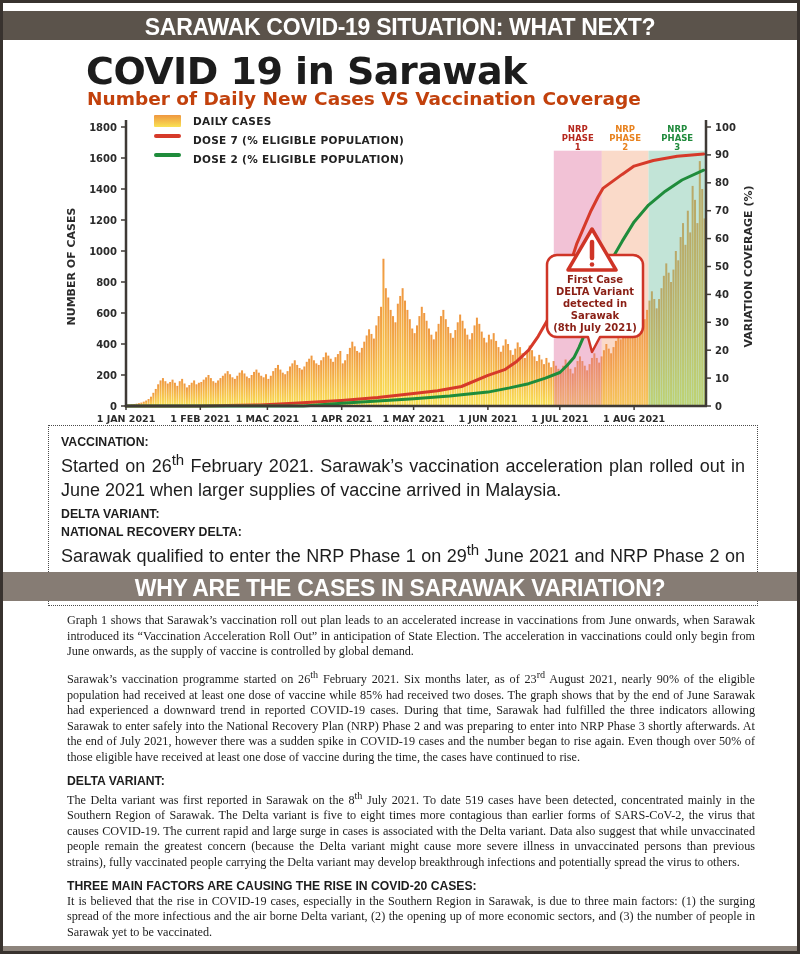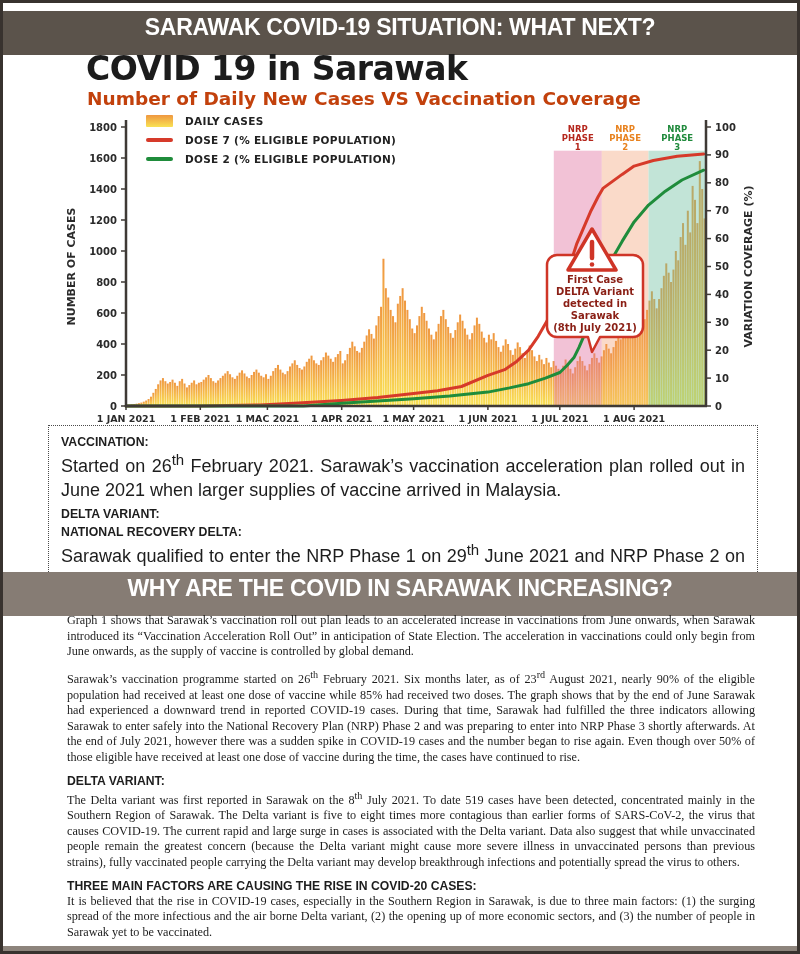--- a/index.html
+++ b/index.html
@@ -1,31 +1,31 @@
 <!DOCTYPE html>
 <html><head>
 <meta charset="utf-8">
 <style>
   html,body{margin:0;padding:0;background:#fff;}
   .page{position:relative;width:800px;height:954px;box-sizing:border-box;
         border:3px solid #38322e;background:#fff;overflow:hidden;
         font-family:"Liberation Sans",sans-serif;color:#1d1d1d;}
-  .banner{position:absolute;left:0;right:0;height:44px;background:#5b534b;
+  .banner{position:absolute;left:0;right:0;height:29px;background:#5b534b;
           color:#fff;text-align:center;font-weight:bold;font-size:23px;
           letter-spacing:-0.3px;line-height:33px;
           font-family:"Liberation Sans",sans-serif;}
   .banner.top{top:8px;}
   .banner.why{top:569px;left:-3px;right:-3px;background:#867c74;}
-  .hero-title{position:absolute;left:83px;top:46px;font-size:33px;font-weight:bold;
+  .hero-title{position:absolute;left:83px;top:46px;font-size:38px;font-weight:bold;
               letter-spacing:-0.5px;color:#1c1c1c;font-family:"DejaVu Sans",sans-serif;}
   .hero-sub{position:absolute;left:84px;top:85px;font-size:18.5px;font-weight:bold;
             color:#c2410c;font-family:"DejaVu Sans",sans-serif;}
   .chart-wrap{position:absolute;left:60px;top:106px;width:700px;height:334px;}
   .legend{position:absolute;left:83px;top:6px;}
-  .legend-row{display:flex;align-items:center;margin-bottom:7px;}
+  .legend-row{display:flex;align-items:flex-start;margin-bottom:7px;margin-left:8px;}
   .sw{width:27px;height:12px;margin-right:12px;border-radius:1px;
       background:linear-gradient(#ef9740,#f9e254);}
   .ln{width:27px;height:4px;margin-right:12px;border-radius:2px;}
   .ln.d1{background:#d63a2a;}
   .ln.d2{background:#1f8c3b;}
   .legend-label{font-size:10.5px;font-weight:bold;letter-spacing:0.3px;
                 font-family:"DejaVu Sans",sans-serif;color:#222;}
   .info-box{position:absolute;left:45px;top:422px;width:710px;box-sizing:border-box;
             border:1.6px dotted #4a4a4a;padding:5px 12px 6px 12px;background:#fff;}
   .info-box h4{margin:4px 0 1px 0;font-size:12.3px;}
@@ -405,21 +405,21 @@
 
   <div class="info-box">
     <h4>VACCINATION:</h4>
     <p>Started on 26<sup>th</sup> February 2021. Sarawak’s vaccination acceleration plan rolled out in June 2021 when larger supplies of vaccine arrived in Malaysia.</p>
     <h4>DELTA VARIANT:</h4>
     <h4>NATIONAL RECOVERY DELTA:</h4>
     <p>Sarawak qualified to enter the NRP Phase 1 on 29<sup>th</sup> June 2021 and NRP Phase 2 on 14<sup>th</sup> July 2021.</p>
   </div>
 
   <div class="banner why">
-    <span>WHY ARE THE COVID IN SARAWAK INCREASING?</span>
+    <span>WHY ARE THE CASES IN SARAWAK VARIATION?</span>
   </div>
 
   <div class="body-text">
     <p>Graph 1 shows that Sarawak’s vaccination roll out plan leads to an accelerated increase in vaccinations from June onwards, when Sarawak introduced its “Vaccination Acceleration Roll Out” in anticipation of State Election. The acceleration in vaccinations could only begin from June onwards, as the supply of vaccine is controlled by global demand.</p>
     <p>Sarawak’s vaccination programme started on 26<sup>th</sup> February 2021. Six months later, as of 23<sup>rd</sup> August 2021, nearly 90% of the eligible population had received at least one dose of vaccine while 85% had received two doses. The graph shows that by the end of June Sarawak had experienced a downward trend in reported COVID-19 cases. During that time, Sarawak had fulfilled the three indicators allowing Sarawak to enter safely into the National Recovery Plan (NRP) Phase 2 and was preparing to enter into NRP Phase 3 shortly afterwards. At the end of July 2021, however there was a sudden spike in COVID-19 cases and the number began to rise again. Even though over 50% of those eligible have received at least one dose of vaccine during the time, the cases have continued to rise.</p>
     <h4>DELTA VARIANT:</h4>
     <p>The Delta variant was first reported in Sarawak on the 8<sup>th</sup> July 2021. To date 519 cases have been detected, concentrated mainly in the Southern Region of Sarawak. The Delta variant is five to eight times more contagious than earlier forms of SARS-CoV-2, the virus that causes COVID-19. The current rapid and large surge in cases is associated with the Delta variant. Data also suggest that while unvaccinated people remain the greatest concern (because the Delta variant might cause more severe illness in unvaccinated persons than previous strains), fully vaccinated people carrying the Delta variant may develop breakthrough infections and potentially spread the virus to others.</p>
     <h4>THREE MAIN FACTORS ARE CAUSING THE RISE IN COVID-20 CASES:</h4>
     <p>It is believed that the rise in COVID-19 cases, especially in the Southern Region in Sarawak, is due to three main factors: (1) the surging spread of the more infectious and the air borne Delta variant, (2) the opening up of more economic sectors, and (3) the number of people in Sarawak yet to be vaccinated.</p>
   </div>

